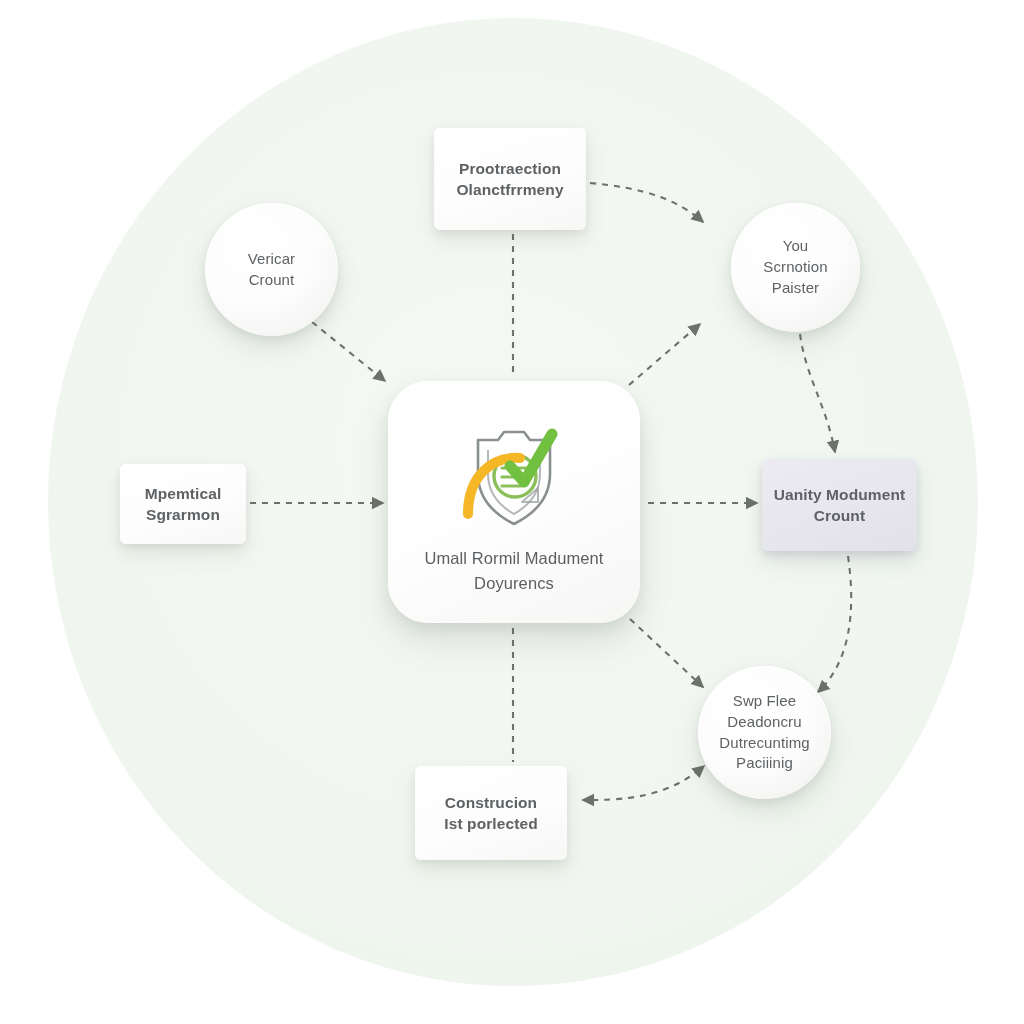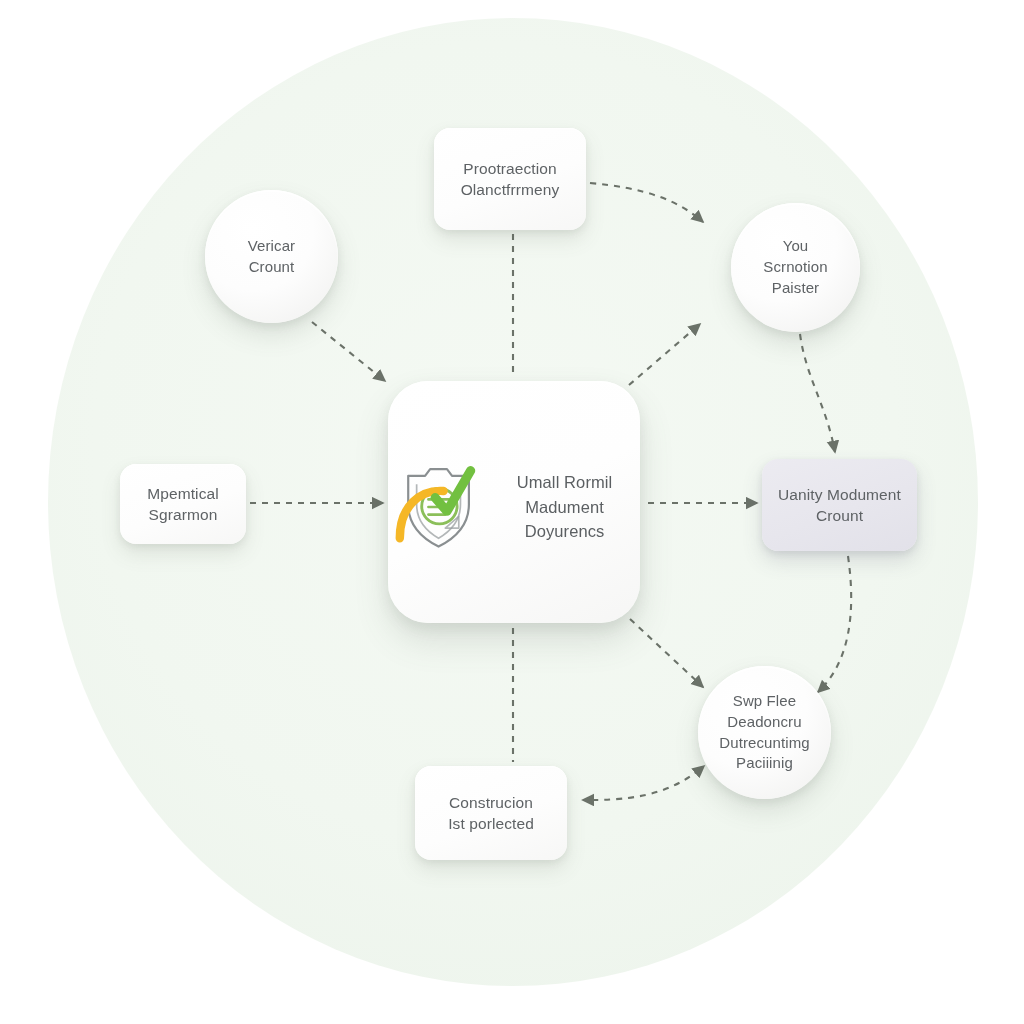--- a/index.html
+++ b/index.html
@@ -54,25 +54,26 @@
   .node-label {
     color: #5e6265;
     line-height: 1.38;
     letter-spacing: .1px;
     white-space: pre-line;
   }
 
   
   .card {
     background: linear-gradient(160deg, #ffffff 0%, #fdfdfd 55%, #f7f7f6 100%);
-    border-radius: 16px;
+    border-radius: 6px;
     box-shadow:
       0 10px 20px rgba(90,100,88,.13),
       0 3px 7px rgba(90,100,88,.10),
       0 1px 0 rgba(255,255,255,.95) inset;
+    font-weight: bold;
   }
   .card .node-label { font-size: 15.5px; }
 
   
   .card.tinted {
     background: linear-gradient(160deg, #ecebf1 0%, #e7e6ed 55%, #e2e1e9 100%);
     box-shadow:
       0 10px 20px rgba(85,82,105,.17),
       0 3px 7px rgba(85,82,105,.12);
   }
@@ -89,41 +90,41 @@
   }
   .bubble .node-label { font-size: 15px; }
 
   
   #hub {
     left: 388px;
     top: 381px;
     width: 252px;
     height: 242px;
     border-radius: 40px;
-    flex-direction: row;
+    flex-direction: column;
     background: linear-gradient(155deg, #ffffff 0%, #fefefe 50%, #f6f6f5 100%);
     box-shadow:
       0 18px 34px rgba(90,100,88,.16),
       0 6px 14px rgba(90,100,88,.11),
       0 2px 1px rgba(255,255,255,.95) inset;
   }
   #hub-icon { width: 120px; height: 118px; margin-top: 10px; }
   #hub .node-label {
     font-size: 16.5px;
     color: #5b5f62;
     margin-top: 10px;
     line-height: 1.5;
   }
 
   
   #n-top      { left: 434px; top: 128px; width: 152px; height: 102px; }
   #n-left     { left: 120px; top: 464px; width: 126px; height: 80px;  }
   #n-bottom   { left: 415px; top: 766px; width: 152px; height: 94px;  }
   #n-right    { left: 762px; top: 459px; width: 155px; height: 92px;  }
-  #n-upleft   { left: 205px; top: 190px; width: 133px; height: 133px; }
+  #n-upleft   { left: 205px; top: 203px; width: 133px; height: 133px; }
   #n-upright  { left: 731px; top: 203px; width: 129px; height: 129px; }
   #n-lowright { left: 698px; top: 666px; width: 133px; height: 133px; }
 </style>
 </head>
 <body>
 
 <div id="canvas">
 
   <div id="backdrop"></div>
 

